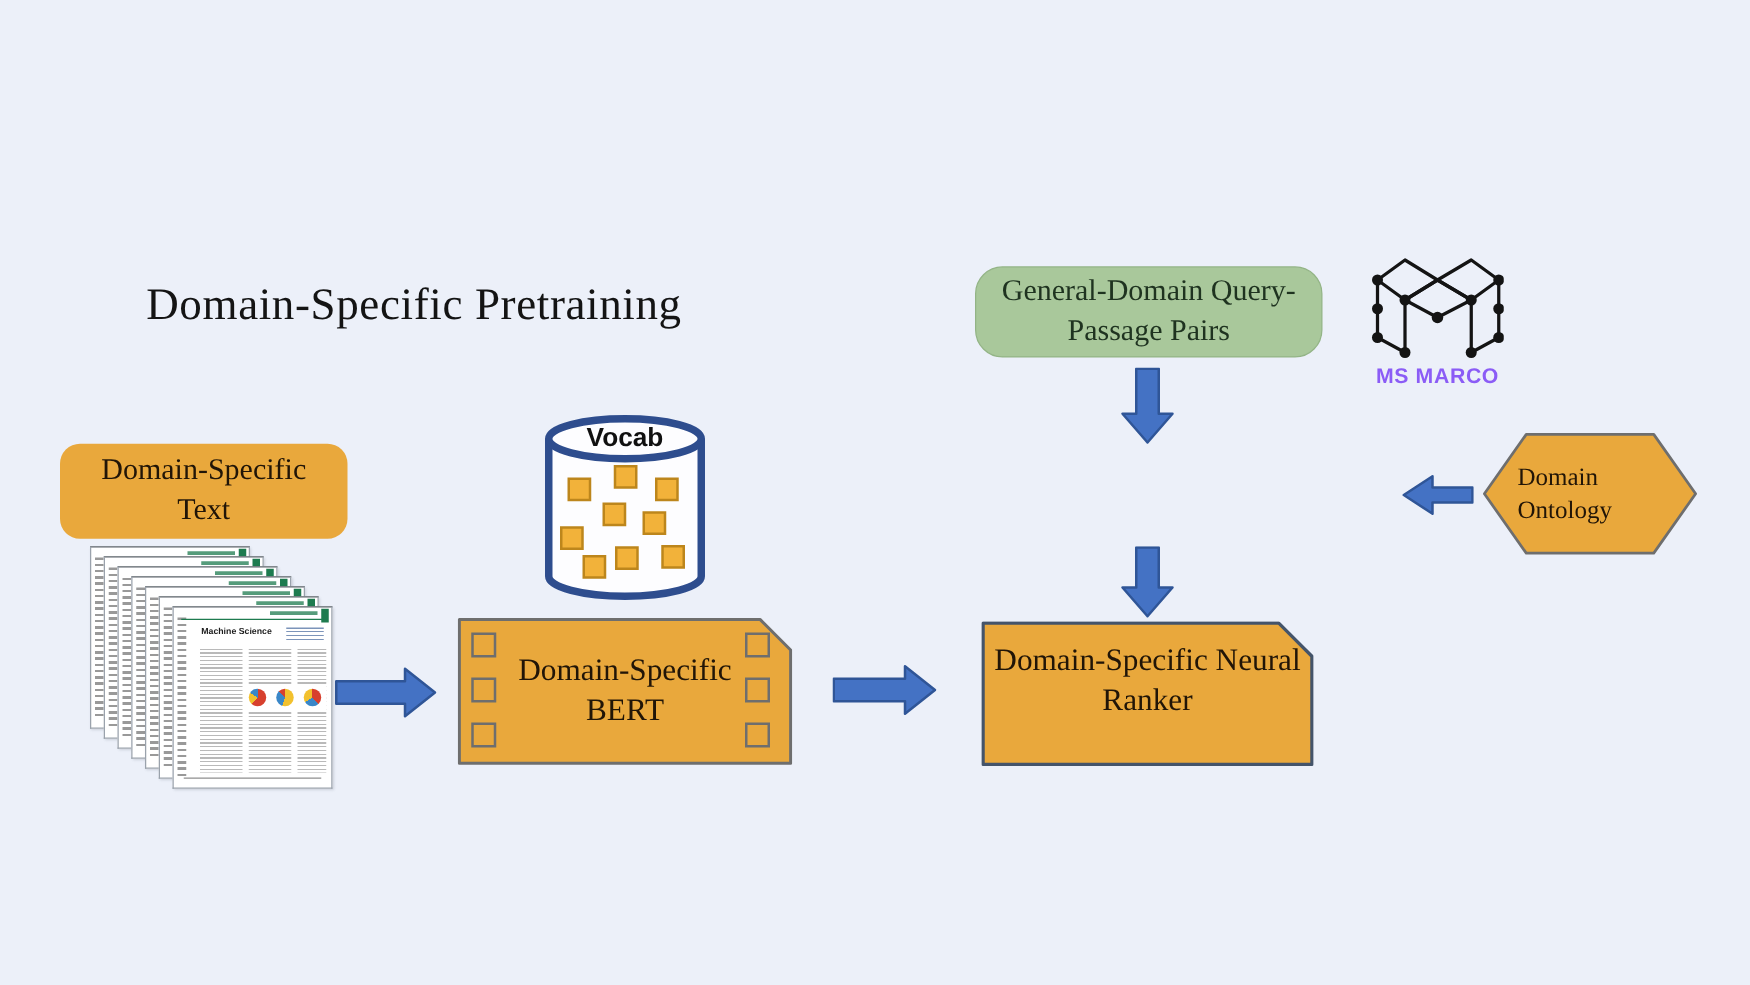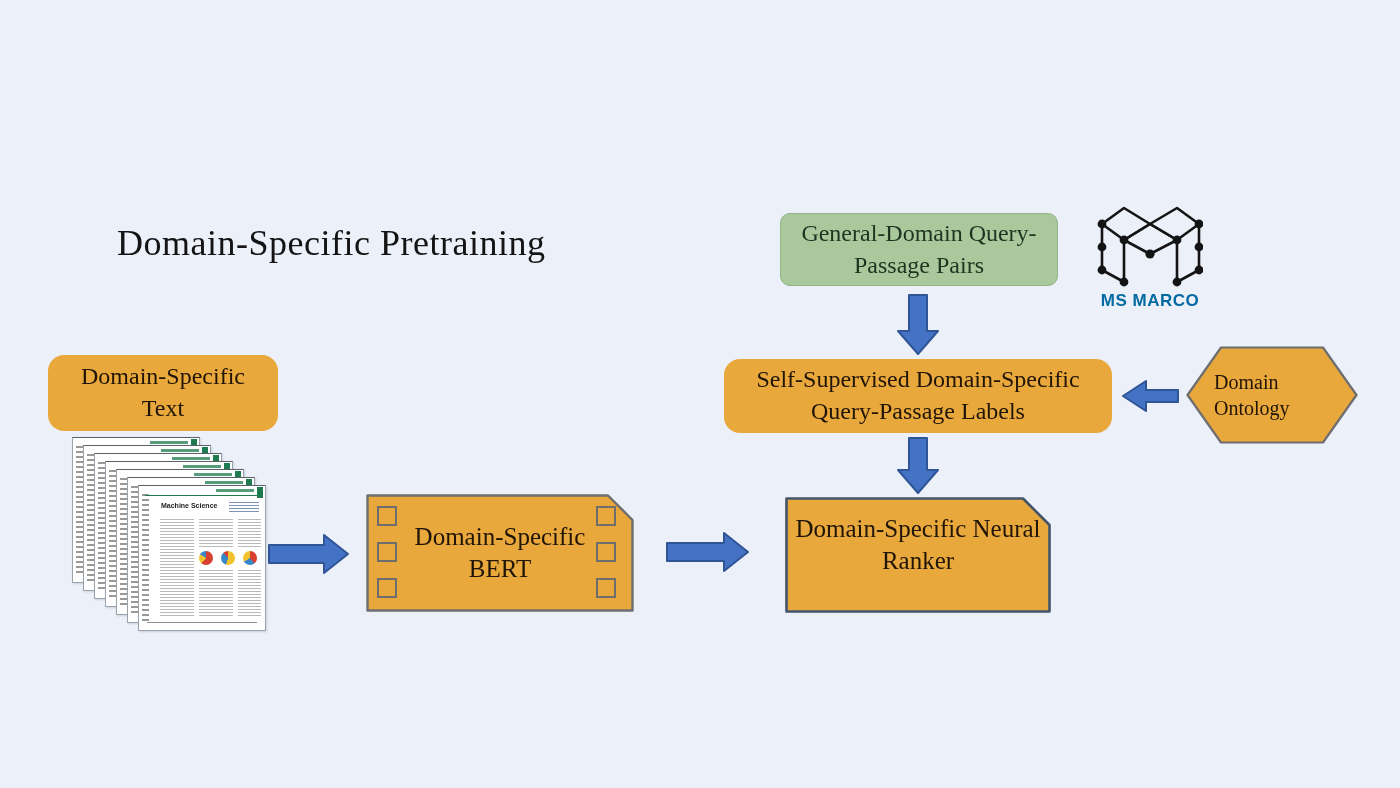--- a/index.html
+++ b/index.html
@@ -13,21 +13,21 @@
   .main-title{
     left:117px;top:222px;font-size:36px;color:#141414;letter-spacing:.5px;white-space:nowrap;
   }
   
   .rnode{
     display:flex;align-items:center;justify-content:center;text-align:center;
     color:var(--ink,#211507);font-size:24px;line-height:1.32;
   }
   .orange{background:var(--orange,#E9A83C);}
   .r16{border-radius:16px;}
-  .r14{border-radius:10px;}
+  .r14{border-radius:22px;}
   .green-box{
     background:var(--green-fill,#A9C89B);
     border:1px solid var(--green-border,#93B486);
     color:var(--green-text,#1F3320);
   }
   
   .paper-stack{left:72px;top:437px;width:270px;height:212px;}
   .sheet{
     position:absolute;width:128px;height:146px;background:#fff;
     border:1px solid #9aa2ac;border-top-color:#5a6168;box-sizing:border-box;
@@ -68,21 +68,21 @@
   
   .note{position:absolute;}
   .note .note-text{
     position:absolute;inset:0;display:flex;align-items:center;justify-content:center;
     text-align:center;color:var(--ink,#211507);font-size:25px;line-height:1.3;
   }
   
   .msmarco-text{
     left:1095px;top:291px;width:110px;text-align:center;
     font-family:"Liberation Sans",sans-serif;font-weight:bold;font-size:17px;
-    letter-spacing:.5px;color:#0369a1;
+    letter-spacing:.5px;color:#8b5cf6;
   }
   
   .hex-text{
     position:absolute;inset:0;display:flex;align-items:center;justify-content:center;
     color:var(--ink,#211507);font-size:20px;line-height:1.32;padding:0 28px;
   }
   .arrow-shape{fill:var(--arrow-fill,#4472C4);stroke:var(--arrow-stroke,#2F5597);stroke-width:2;stroke-linejoin:round;}
 </style>
 </head>
 <body>
@@ -142,20 +142,38 @@
           <span class="pie pie3"></span>
         </div>
         <div class="p-foot"></div>
       </div>
     </div>
 
   <svg class="abs" style="left:268px;top:533px;" width="82" height="42">
     <polygon class="arrow-shape" points="1,12 56,12 56,2 80,21 56,40 56,30 1,30"></polygon>
   </svg>
 
+  <div class="abs vocab-wrap">
+    <svg width="132" height="152">
+      <path d="M5 21 V131 A61 16 0 0 0 127 131 V21" fill="#FDFDFF" style="stroke:var(--navy,#2E4D8E)" stroke-width="6"></path>
+      <ellipse cx="66" cy="21" rx="61" ry="16" fill="#FDFDFF" style="stroke:var(--navy,#2E4D8E)" stroke-width="6"></ellipse>
+      <g>
+          <rect x="21" y="53" width="17" height="17" style="fill:var(--sq_fill,#F2B23A);stroke:var(--sq_stroke,#BD861C)" stroke-width="2"></rect>
+          <rect x="58" y="43" width="17" height="17" style="fill:var(--sq_fill,#F2B23A);stroke:var(--sq_stroke,#BD861C)" stroke-width="2"></rect>
+          <rect x="91" y="53" width="17" height="17" style="fill:var(--sq_fill,#F2B23A);stroke:var(--sq_stroke,#BD861C)" stroke-width="2"></rect>
+          <rect x="49" y="73" width="17" height="17" style="fill:var(--sq_fill,#F2B23A);stroke:var(--sq_stroke,#BD861C)" stroke-width="2"></rect>
+          <rect x="81" y="80" width="17" height="17" style="fill:var(--sq_fill,#F2B23A);stroke:var(--sq_stroke,#BD861C)" stroke-width="2"></rect>
+          <rect x="15" y="92" width="17" height="17" style="fill:var(--sq_fill,#F2B23A);stroke:var(--sq_stroke,#BD861C)" stroke-width="2"></rect>
+          <rect x="33" y="115" width="17" height="17" style="fill:var(--sq_fill,#F2B23A);stroke:var(--sq_stroke,#BD861C)" stroke-width="2"></rect>
+          <rect x="59" y="108" width="17" height="17" style="fill:var(--sq_fill,#F2B23A);stroke:var(--sq_stroke,#BD861C)" stroke-width="2"></rect>
+          <rect x="96" y="107" width="17" height="17" style="fill:var(--sq_fill,#F2B23A);stroke:var(--sq_stroke,#BD861C)" stroke-width="2"></rect>
+        </g>
+    </svg>
+    <div class="vocab-label">Vocab</div>
+  </div>
 
   <div class="note" style="left:366px;top:494px;width:268px;height:118px;">
     <svg width="268" height="118">
       <path d="M1.5 1.5 H242 L266.5 26 V116.5 H1.5 Z" style="fill:var(--orange,#E9A83C);stroke:var(--orange_border,#6E6E6E)" stroke-width="2.4" stroke-linejoin="round"></path>
       <g>
           <rect x="12" y="13" width="18" height="18" fill="none" style="stroke:var(--orange_border,#6E6E6E)" stroke-width="2"></rect>
           <rect x="12" y="49" width="18" height="18" fill="none" style="stroke:var(--orange_border,#6E6E6E)" stroke-width="2"></rect>
           <rect x="12" y="85" width="18" height="18" fill="none" style="stroke:var(--orange_border,#6E6E6E)" stroke-width="2"></rect>
           <rect x="231" y="13" width="18" height="18" fill="none" style="stroke:var(--orange_border,#6E6E6E)" stroke-width="2"></rect>
           <rect x="231" y="49" width="18" height="18" fill="none" style="stroke:var(--orange_border,#6E6E6E)" stroke-width="2"></rect>
@@ -194,23 +212,20 @@
         <circle cx="102" cy="44" r="4.4"></circle>
         <circle cx="102" cy="67" r="4.4"></circle>
     </g>
   </svg>
   <div class="abs msmarco-text">MS MARCO</div>
 
   <svg class="abs" style="left:896px;top:294px;" width="44" height="62">
     <polygon class="arrow-shape" points="13,1 31,1 31,37 42,37 22,60 2,37 13,37"></polygon>
   </svg>
 
-  <div class="abs rnode orange r16" style="left:724px;top:359px;width:388px;height:74px;box-sizing:border-box;padding:0 10px;">
-    <span>Self-Supervised Domain-Specific Query-Passage Labels</span>
-  </div>
 
   <svg class="abs" style="left:1121px;top:379px;" width="58" height="34">
     <polygon class="arrow-shape" points="57,11 25,11 25,2 2,17 25,32 25,23 57,23"></polygon>
   </svg>
 
   <div class="note" style="left:1186px;top:346px;width:172px;height:98px;">
     <svg width="172" height="98">
       <polygon points="35,1.5 137,1.5 170.5,49 137,96.5 35,96.5 1.5,49" style="fill:var(--orange,#E9A83C);stroke:var(--orange_border,#6E6E6E)" stroke-width="2.2" stroke-linejoin="round"></polygon>
     </svg>
     <div class="hex-text">Domain Ontology</div>

